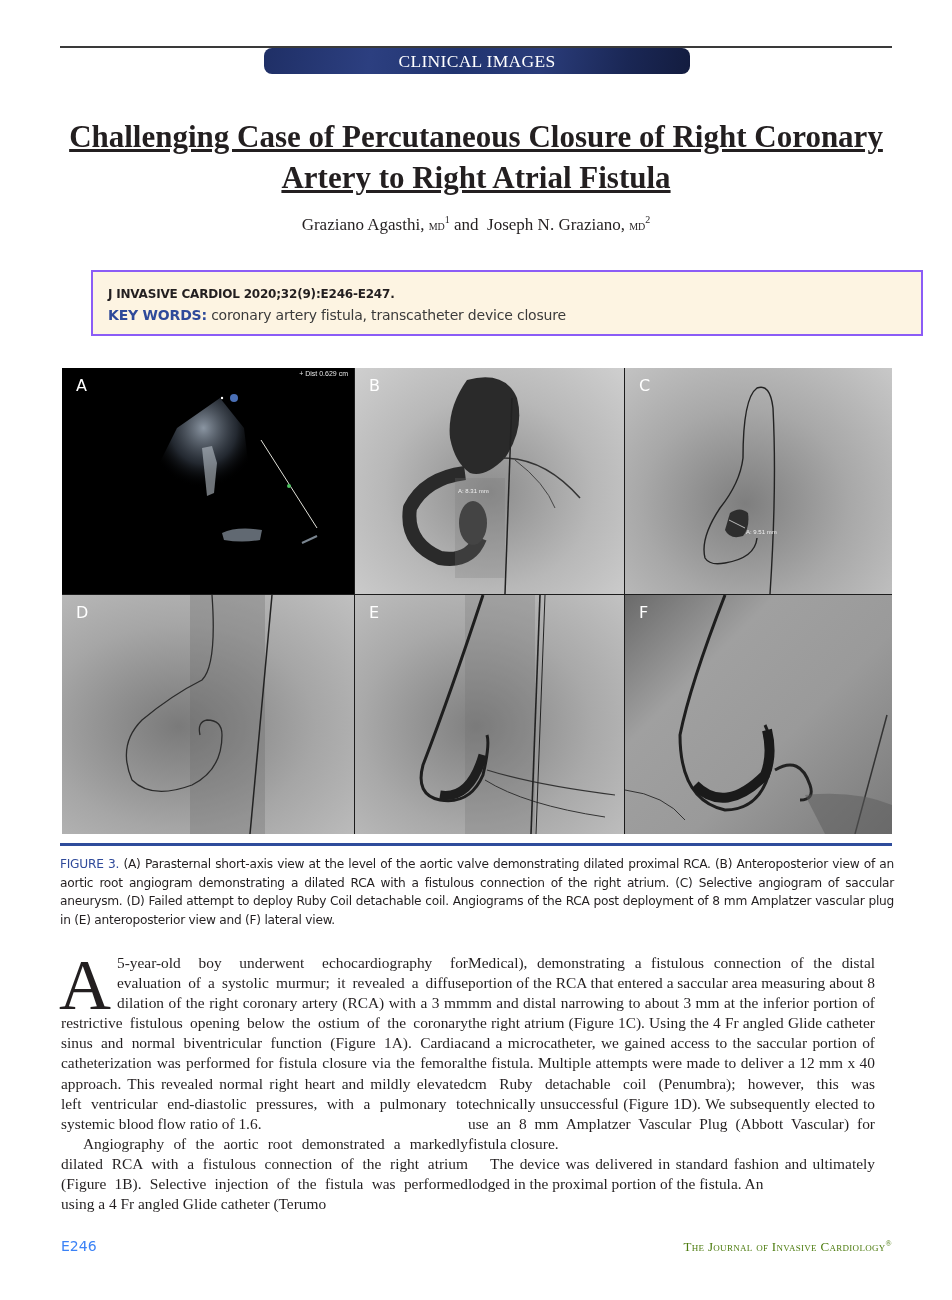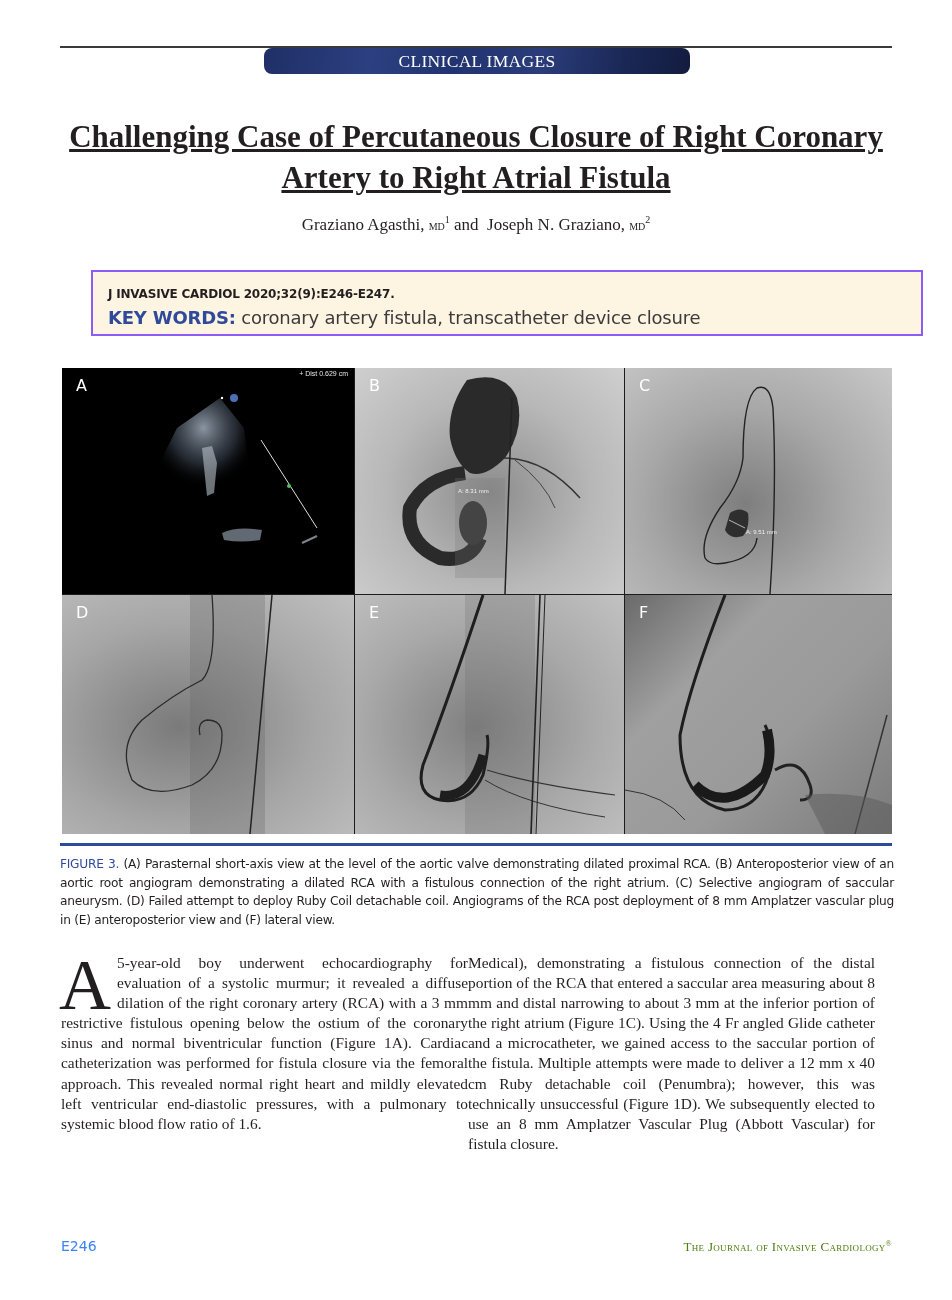--- a/index.html
+++ b/index.html
@@ -8,21 +8,21 @@
   .section-banner { position:absolute; left:264px; top:48px; width:426px; height:26px;
     background: linear-gradient(100deg, #1f2f66 0%, #2c3f80 25%, #213470 45%, #2a3c7a 65%, #1a2755 85%, #131c3f 100%);
     display:flex; align-items:center; justify-content:center;border-radius:8px; }
   .section-banner span { color:#ffffff; font-family:"Liberation Serif", serif; font-size:17.5px; letter-spacing:0.3px; }
   .title { position:absolute; left:60px; top:116px; width:832px; text-align:center; font-family:"Liberation Serif", serif; font-weight:bold; font-size:31px; line-height:41px; color:#231f20; }
   .authors { position:absolute; left:60px; top:214px; width:832px; text-align:center; font-size:17px; color:#231f20; }
   .authors .sc { font-size:10px; }
   .authors sup { font-size:10px; }
   .citation-box { position:absolute; left:60px; top:270px; width:828px; height:62px; background:#fdf4e2; border:2px solid #8b5cf6;margin-left:31px; }
   .citation-line { position:absolute; left:15px; top:15px; font-family:"DejaVu Sans", sans-serif; font-size:12px; font-weight:bold; color:#231f20; letter-spacing:-0.2px; }
-  .keywords-line { position:absolute; left:15px; top:35px; font-family:"DejaVu Sans", sans-serif; font-size:18px; color:#3b3b3b; letter-spacing:-0.2px; }
+  .keywords-line { position:absolute; left:15px; top:35px; font-family:"DejaVu Sans", sans-serif; font-size:14px; color:#3b3b3b; letter-spacing:-0.2px; }
   .keywords-label { color:#2f4a9a; font-weight:bold; }
   .figure { position:absolute; left:62px; top:368px; width:830px; height:466px; background:#1c1c1c; }
   .panel { position:absolute; overflow:hidden; }
   .panel svg { position:absolute; left:0; top:0; width:100%; height:100%; }
   .panel-letter { position:absolute; left:14px; top:8px; color:#ffffff; font-family:"DejaVu Sans", sans-serif; font-size:16px; }
   .echo-readout { position:absolute; right:6px; top:2px; color:#e6e6e6; font-family:"Liberation Sans", sans-serif; font-size:7px; }
   .measure-label { position:absolute; color:#f0f0f0; font-family:"Liberation Sans", sans-serif; font-size:6px; }
   .figure-rule { position:absolute; left:60px; top:843px; width:832px; height:3px; background:#2e4c9b; }
   .caption { position:absolute; left:60px; top:855px; width:834px; font-family:"DejaVu Sans", sans-serif; font-size:12.2px; line-height:18.6px; color:#231f20; letter-spacing:-0.25px; text-align:justify; }
   .caption .fig-label { color:#2f4a9a; }
@@ -147,20 +147,22 @@
 
 <div class="figure-rule"></div>
 
 <div class="caption">
   <span class="fig-label">FIGURE 3.</span>
   <span>(A) Parasternal short-axis view at the level of the aortic valve demonstrating dilated proximal RCA. (B) Anteroposterior view of an aortic root angiogram demonstrating a dilated RCA with a fistulous connection of the right atrium. (C) Selective angiogram of saccular aneurysm. (D) Failed attempt to deploy Ruby Coil detachable coil. Angiograms of the RCA post deployment of 8 mm Amplatzer vascular plug in (E) anteroposterior view and (F) lateral view.</span>
 </div>
 
 <div class="col col-left">
   <p><span class="dropcap">A</span><span> 5-year-old boy underwent echocardiography for evaluation of a systolic murmur; it revealed a diffuse dilation of the right coronary artery (RCA) with a 3 mm restrictive fistulous opening below the ostium of the coronary sinus and normal biventricular function (Figure 1A). Cardiac catheterization was performed for fistula closure via the femoral approach. This revealed normal right heart and mildly elevated left ventricular end-diastolic pressures, with a pulmonary to systemic blood flow ratio of 1.6.</span></p>
+  <p class="indent">Angiography of the aortic root demonstrated a markedly dilated RCA with a fistulous connection of the right atrium (Figure 1B). Selective injection of the fistula was performed using a 4 Fr angled Glide catheter (Terumo</p>
 </div>
 
 <div class="col col-right">
   <p>Medical), demonstrating a fistulous connection of the distal portion of the RCA that entered a saccular area measuring about 8 mm and distal narrowing to about 3 mm at the inferior portion of the right atrium (Figure 1C). Using the 4 Fr angled Glide catheter and a microcatheter, we gained access to the saccular portion of the fistula. Multiple attempts were made to deliver a 12 mm x 40 cm Ruby detachable coil (Penumbra); however, this was technically unsuccessful (Figure 1D). We subsequently elected to use an 8 mm Amplatzer Vascular Plug (Abbott Vascular) for fistula closure.</p>
+  <p class="indent">The device was delivered in standard fashion and ultimately lodged in the proximal portion of the fistula. An</p>
 </div>
 
 <div class="footer-page">E246</div>
 <div class="footer-journal"><span>The Journal of Invasive Cardiology</span><sup>®</sup></div>
 
 </body></html>

